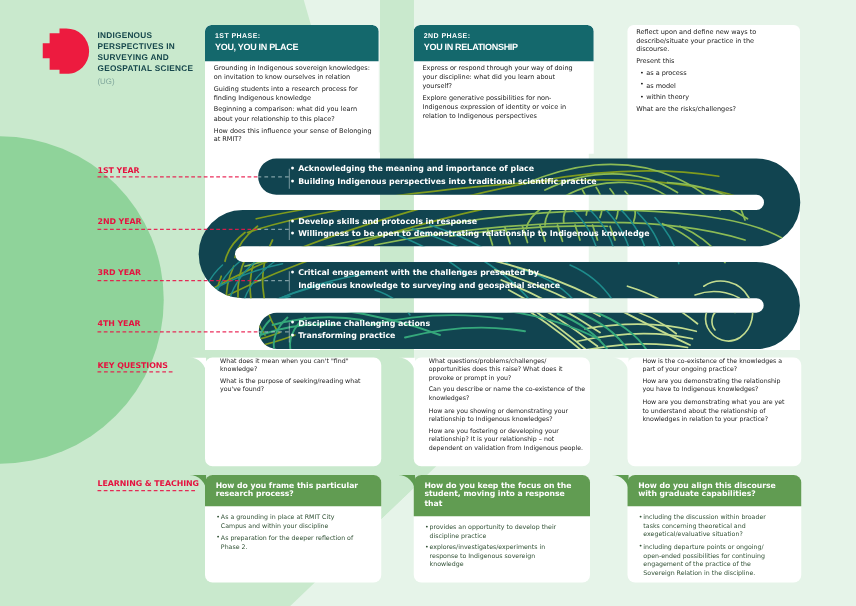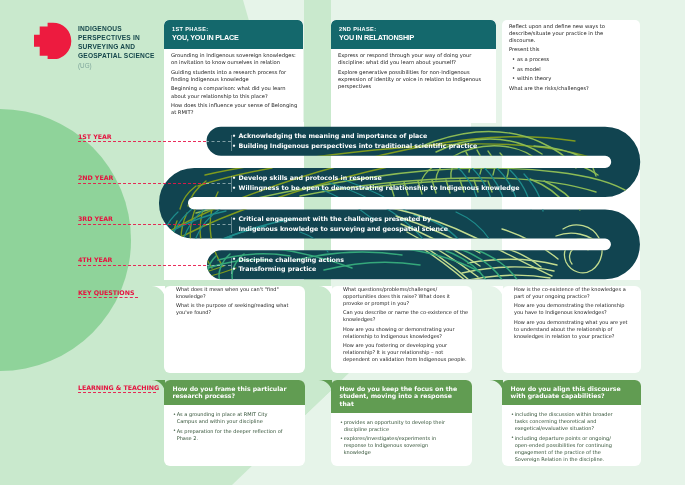--- a/index.html
+++ b/index.html
@@ -215,21 +215,21 @@
   <div class="kick">1ST PHASE:</div>
   <div class="ttl">YOU, YOU IN PLACE</div>
  </div>
  <div class="bd">
       <p>Grounding in Indigenous sovereign knowledges: on invitation to know ourselves in relation</p>
       <p>Guiding students into a research process for finding Indigenous knowledge</p>
       <p>Beginning a comparison: what did you learn about your relationship to this place?</p>
       <p>How does this influence your sense of Belonging at RMIT?</p>
     </div>
 </div>
-<div class="pcard" id="pcard2" style="left:331px;width:165px;">
+<div class="pcard" id="pcard2" style="left:331px;width:144px;">
  <div class="hd">
   <div class="kick">2ND PHASE:</div>
   <div class="ttl">YOU IN RELATIONSHIP</div>
  </div>
  <div class="bd">
       <p>Express or respond through your way of doing your discipline: what did you learn about yourself?</p>
       <p>Explore generative possibilities for non-Indigenous expression of identity or voice in relation to Indigenous perspectives</p>
     </div>
 </div>
 <div class="pcard" id="pcard3" style="left:502px;width:138px;">

